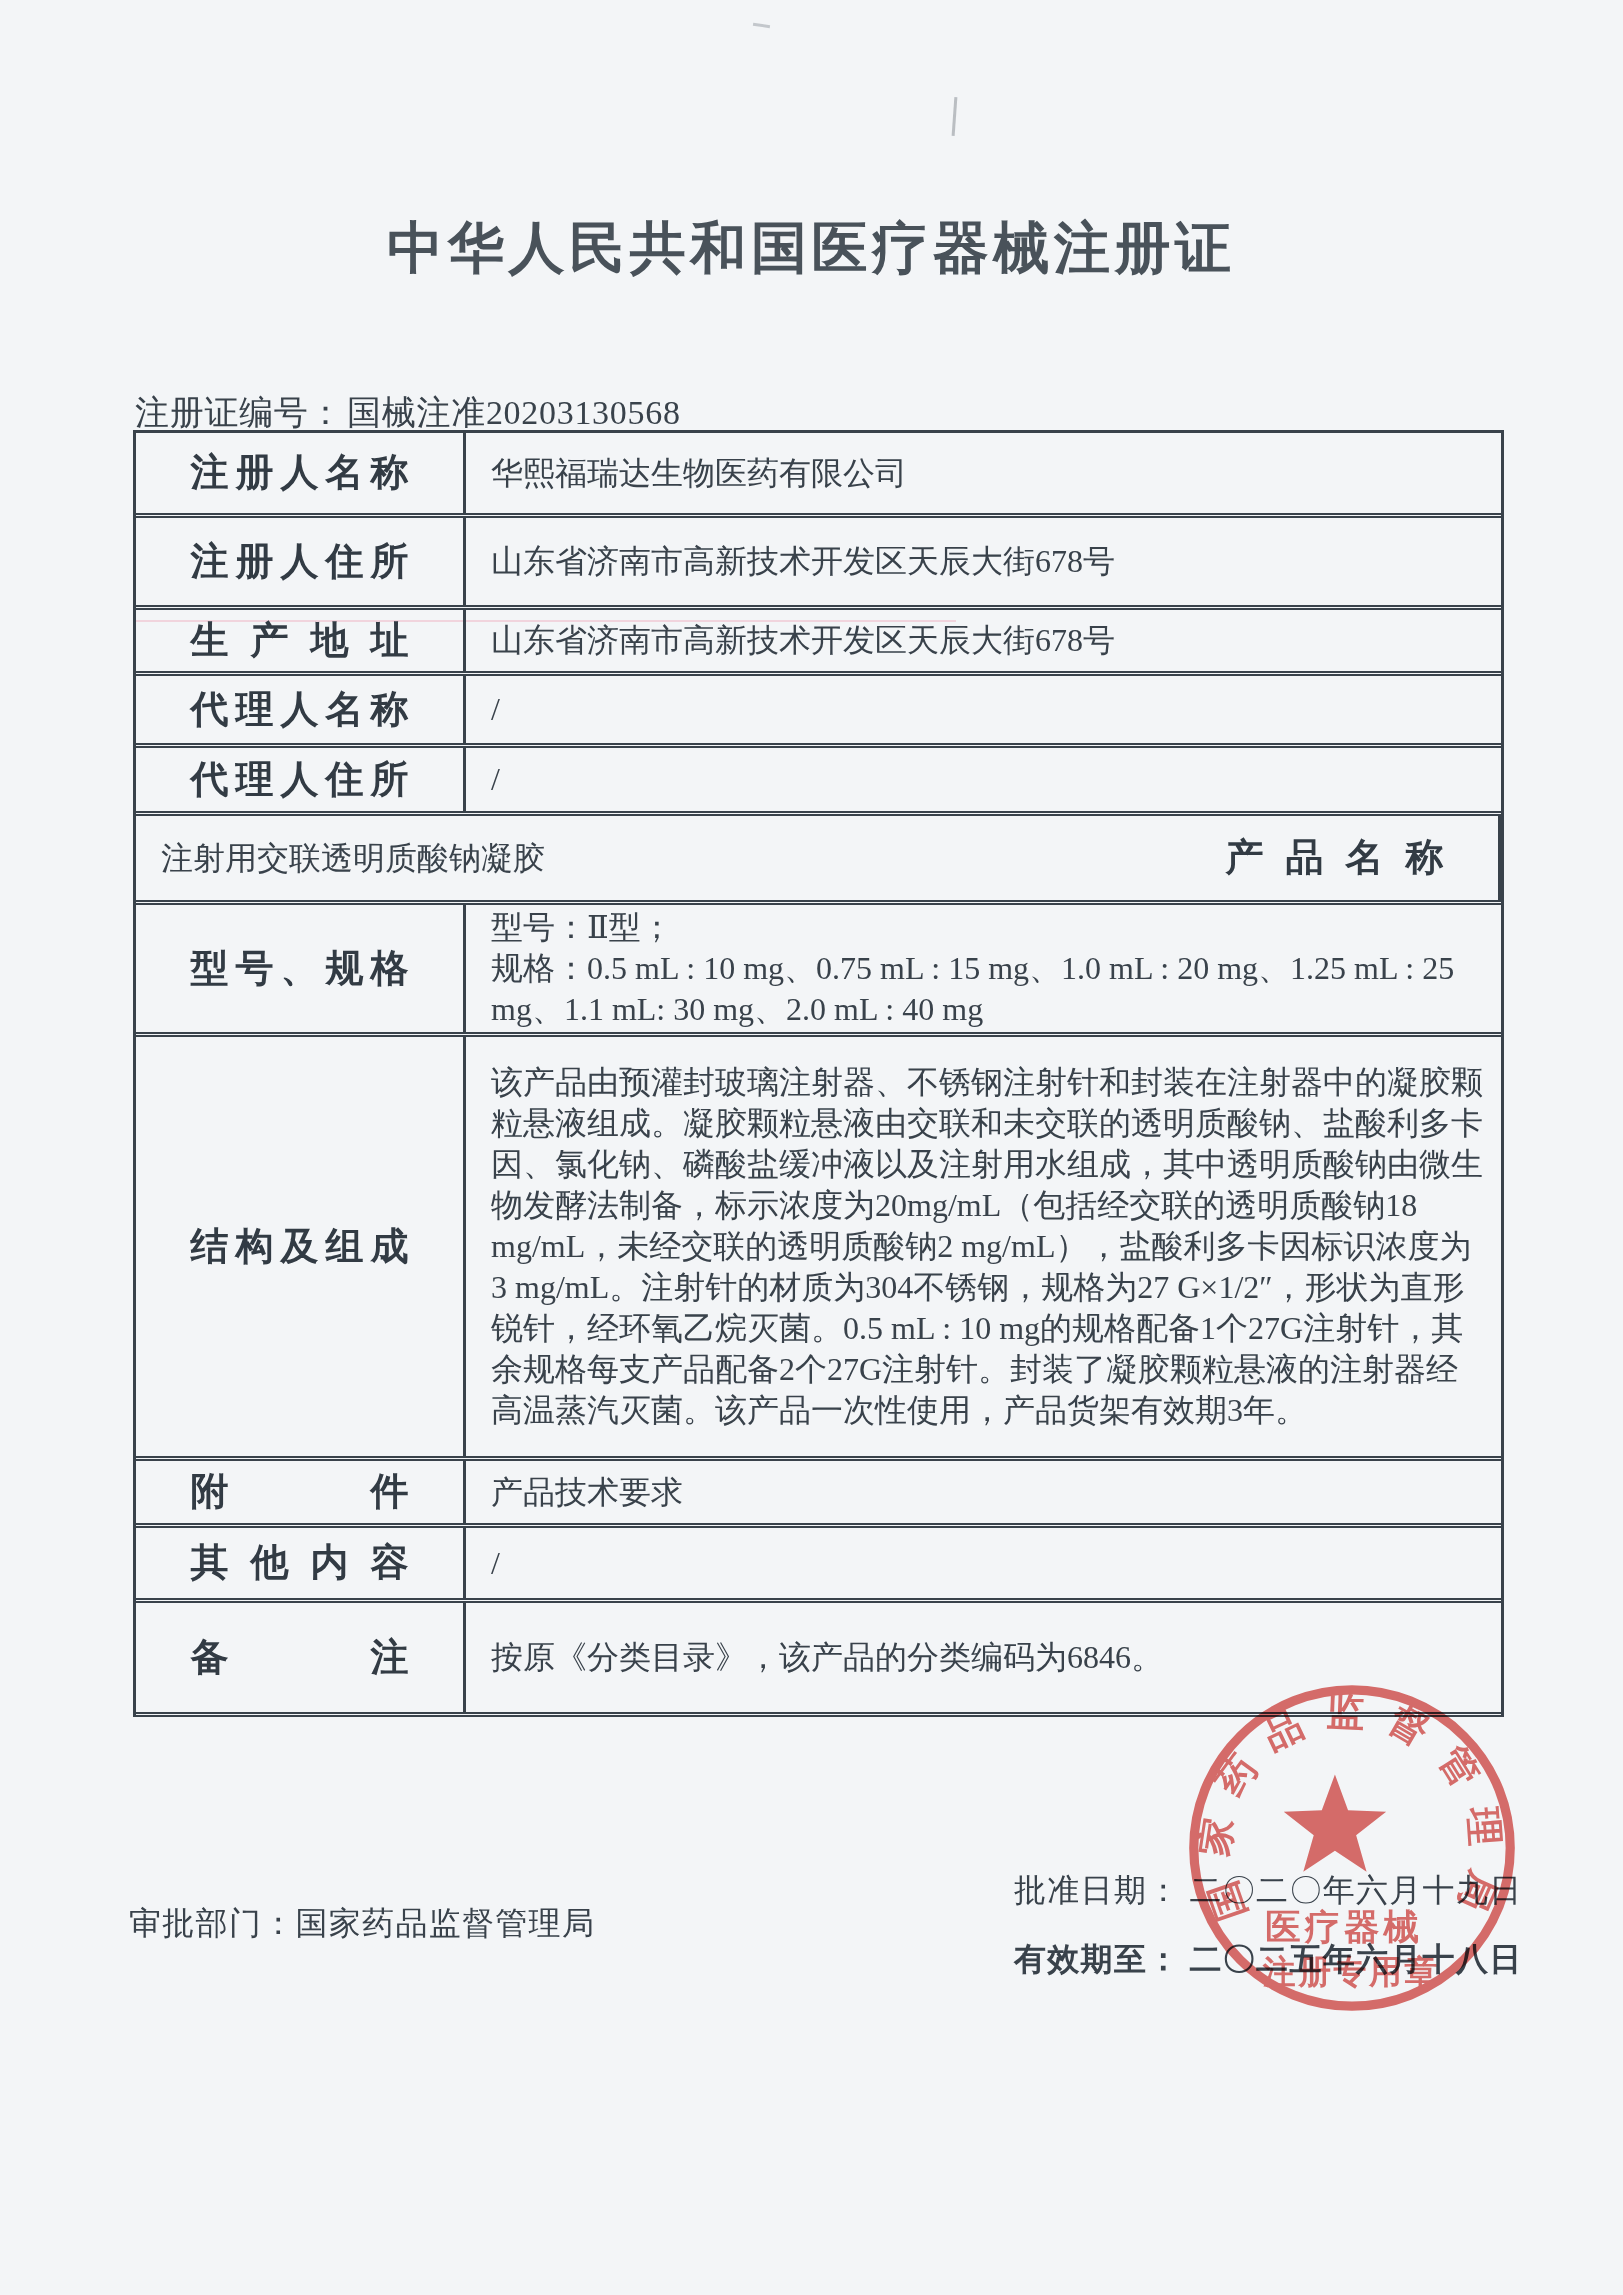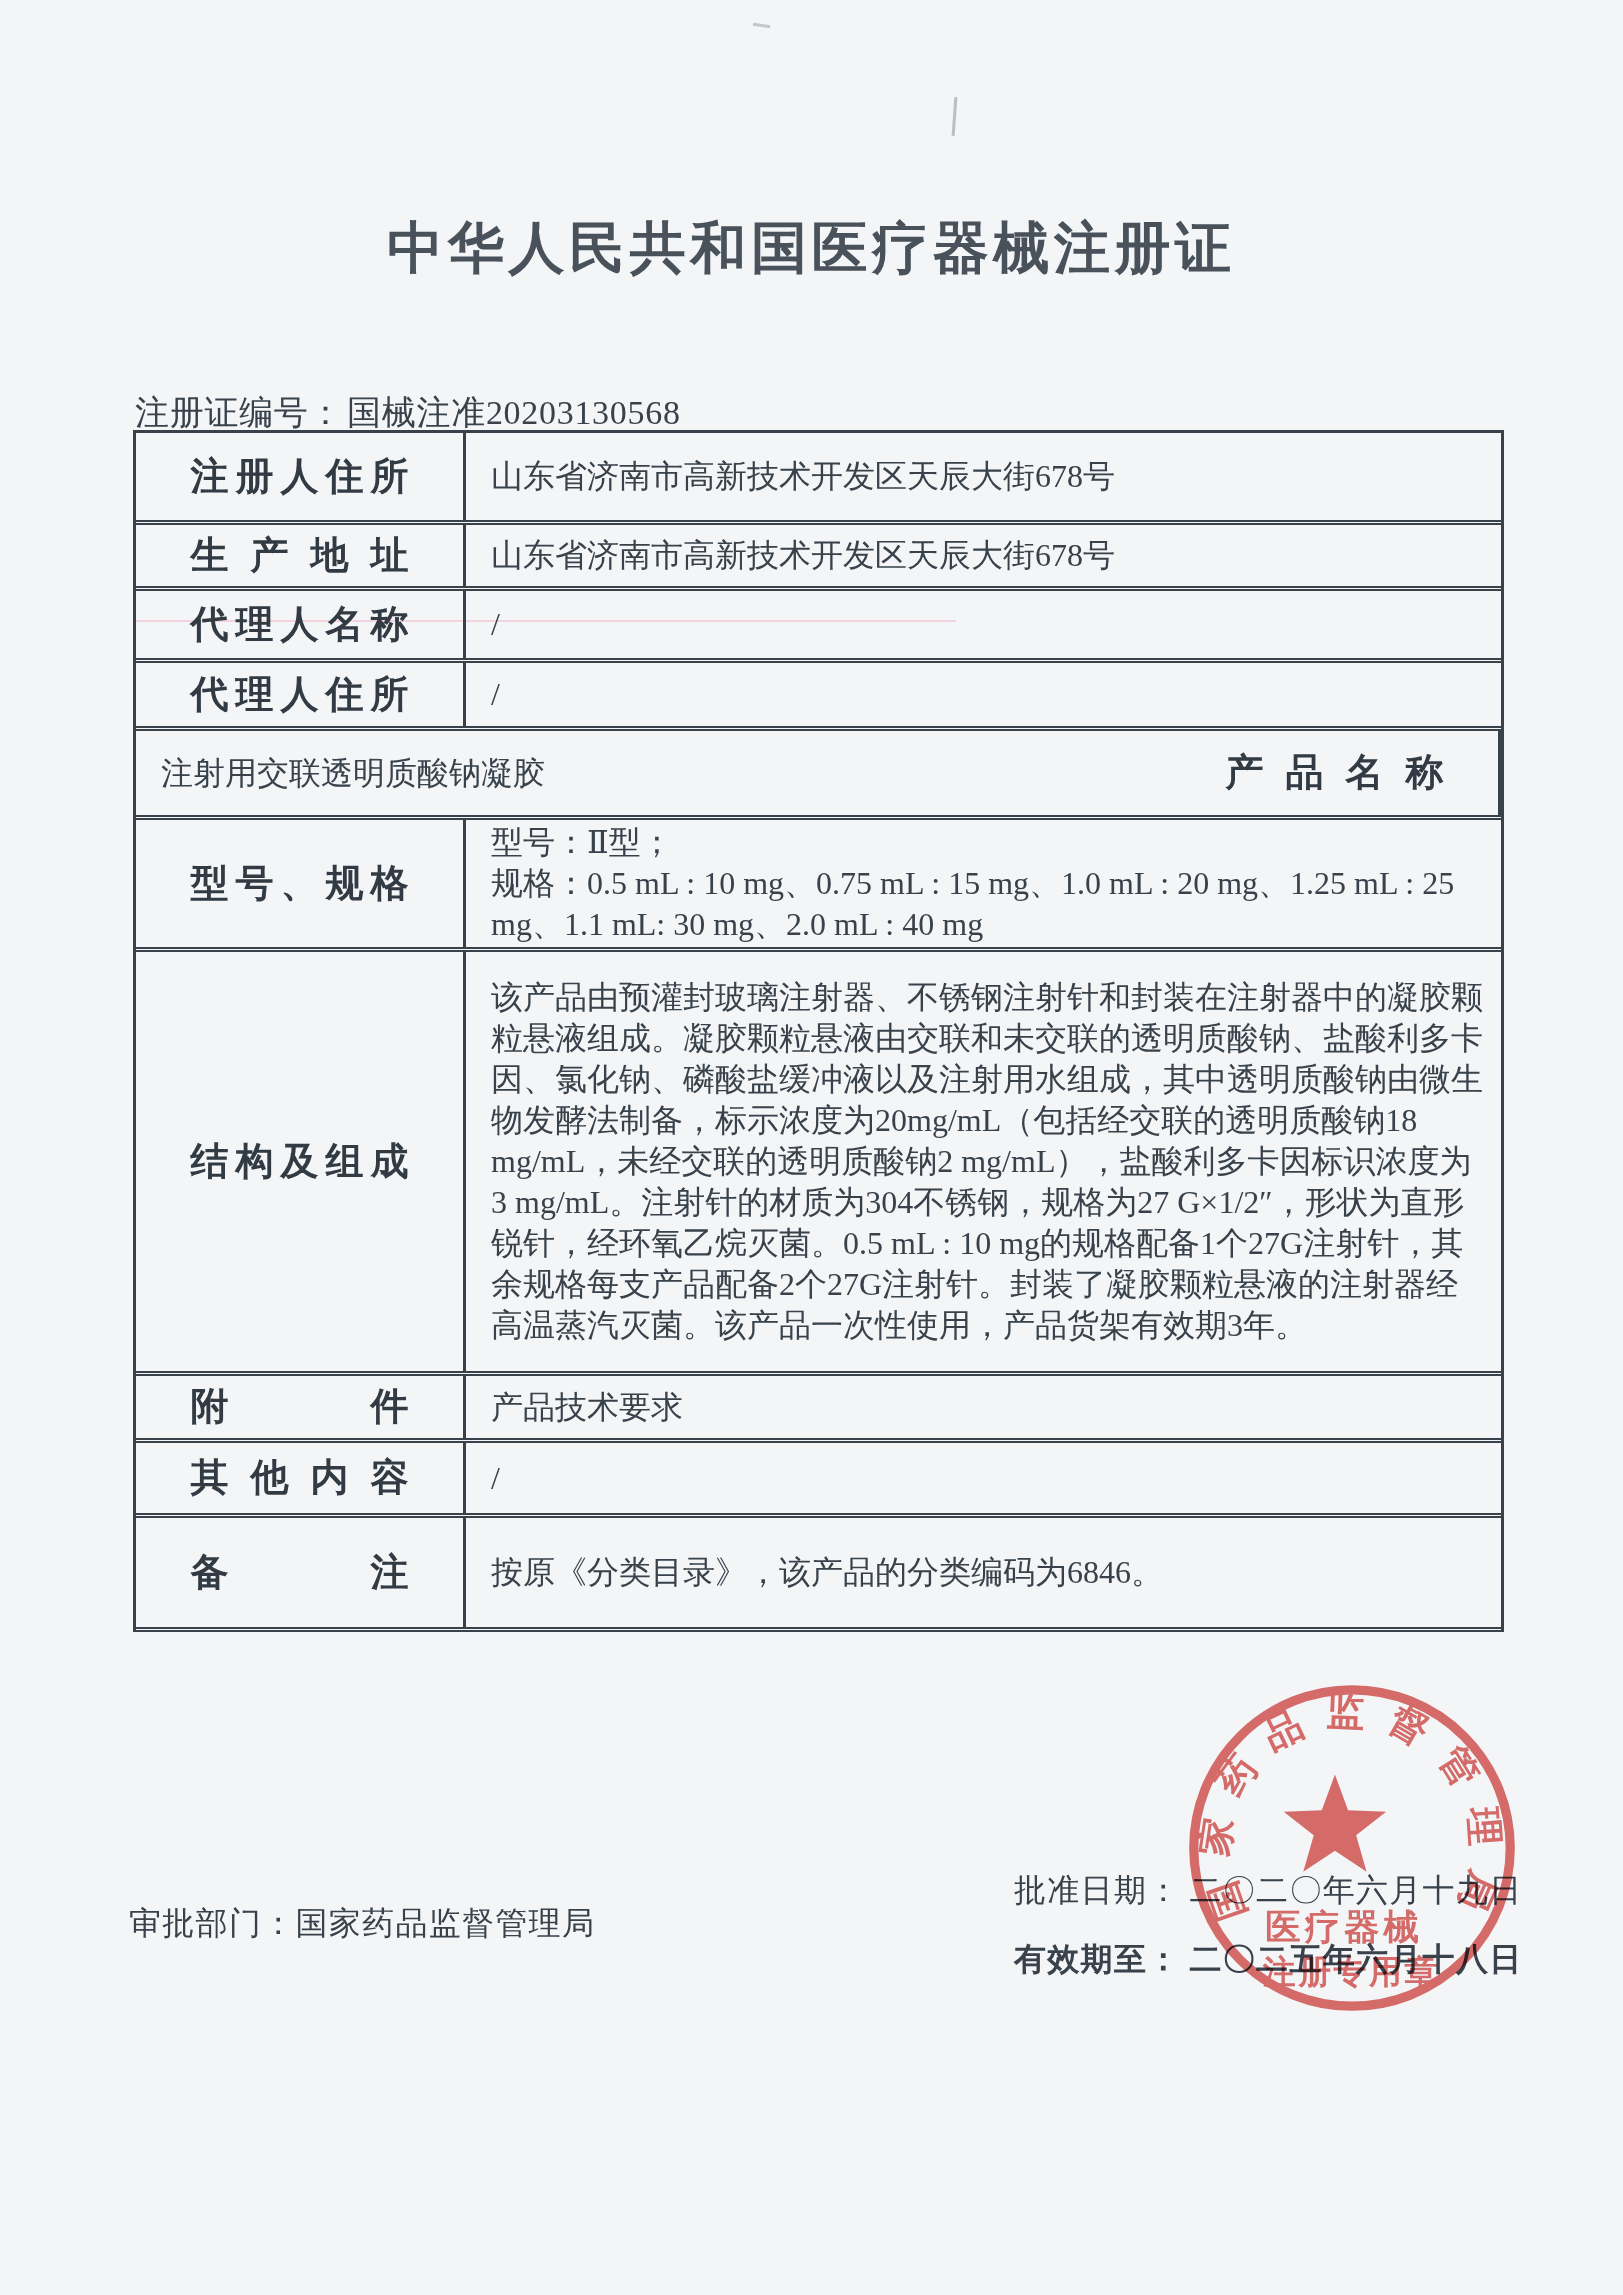--- a/index.html
+++ b/index.html
@@ -90,20 +90,26 @@
   <div class="artifact art2"></div>
   <div class="artifact art3"></div>
 
   <div class="doc-title">中华人民共和国医疗器械注册证</div>
 
   <div class="reg-line">
     <span>注册证编号：</span><span class="num">国械注准20203130568</span>
   </div>
 
   <div class="cert-table">
+    <div class="row r1">
+      <div class="cell label">
+          <span class="lbl">注册人名称</span>
+        </div>
+      <div class="cell value">华熙福瑞达生物医药有限公司</div>
+    </div>
     <div class="row r2">
       <div class="cell label">
           <span class="lbl">注册人住所</span>
         </div>
       <div class="cell value">山东省济南市高新技术开发区天辰大街678号</div>
     </div>
     <div class="row r3">
       <div class="cell label">
           <span class="lbl">生产地址</span>
         </div>

